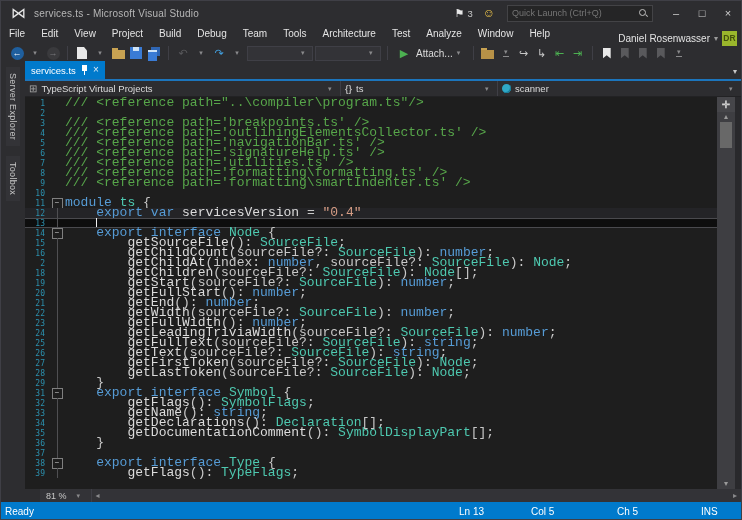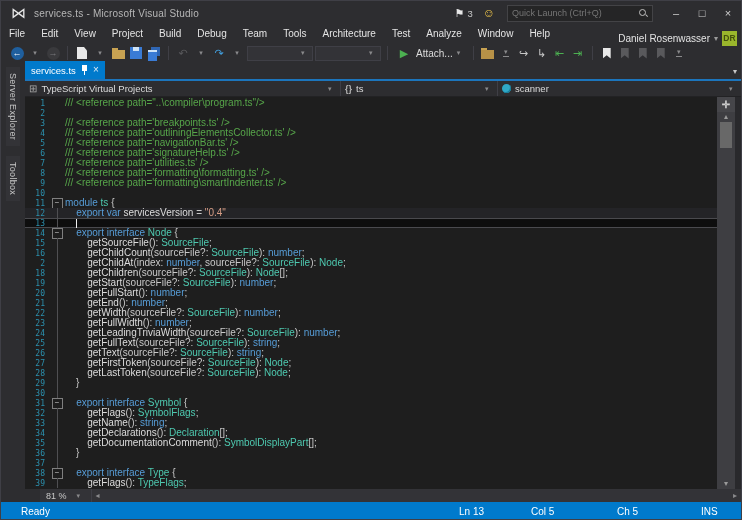--- a/index.html
+++ b/index.html
@@ -108,21 +108,21 @@
   .cl { display:flex; height:10px; align-items:center; position:relative; }
   .cl.hl { background:#242427; }
   .cl.cur { background:#0e0e0e; box-shadow:inset 0 1px 0 #4a4a4e, inset 0 -1px 0 #4a4a4e; }
   .ln { width:24px; text-align:right; padding-right:4px; color:#2b91af;
     font-family:"DejaVu Sans Mono",monospace; font-size:8px; flex:none; }
   .fold { width:16px; height:10px; flex:none; display:flex; align-items:center; justify-content:center; }
   .fold.b { }
   .fold.b::before { content:"−"; width:9px; height:9px; border:1px solid #7f7f7f; color:#c8c8c8;
     font-size:8px; line-height:7px; text-align:center; background:#1e1e1e; display:block; }
   .fold.l::before { content:""; width:1px; height:10px; background:#4f4f52; display:block; }
-  .code { font-family:Liberation Sans, sans-serif; font-size:10px; line-height:10px;
+  .code { font-family:Liberation Mono, monospace; font-size:13px; line-height:10px;
     white-space:pre; color:#c8c8c8; }
   .tk-c{color:#57a64a} .tk-k{color:#569cd6} .tk-t{color:#4ec9b0}
   .tk-s{color:#d69d85} .tk-i{color:#dcdcdc} .tk-d{color:#c8c8c8}
   .caret-bar { display:inline-block; width:1px; height:9px; background:#f0f0f0; vertical-align:middle; }
 
   
   .v-rail { width:18px; flex:none; display:flex; flex-direction:column; align-items:center; background:#3e3e42; }
   .splitter { width:18px; height:15px; background:#46464a; display:flex; align-items:center;
     justify-content:center; color:#d0d0d0; font-size:10px; font-weight:bold; }
   .v-arrow { color:#999; font-size:8px; height:10px; line-height:10px; }
@@ -133,21 +133,21 @@
   
   .hscroll { height:13px; background:#333337; display:flex; align-items:center;margin-left:15px; }
   .zoom-combo { display:flex; align-items:center; gap:10px; padding:0 6px; height:13px;
     font-size:9px; color:#c8c8c8; border-right:1px solid #3f3f46; }
   .h-arrow { color:#8a8a8c; font-size:8px; padding:0 4px; }
   .h-track { flex:1; }
 
   
   .statusbar { position:relative; height:19px; background:#007acc; color:#ffffff;
     font-size:10px; display:flex; align-items:center; }
-  .sb-ready { padding-left:20px; }
+  .sb-ready { padding-left:4px; }
   .sb-cell { position:absolute; top:0; height:19px; display:flex; align-items:center; }
   .sb-ln{left:458px} .sb-col{left:530px} .sb-ch{left:616px} .sb-ins{left:700px}
 </style>
 </head>
 <body>
 
 <div id="vs-window">
 
   <div class="titlebar">
     <span class="vs-logo">⋈</span>
@@ -421,25 +421,20 @@
               <span class="ln">28</span>
               <span class="fold l"></span>
               <span class="code"><span class="tk-d">        </span><span class="tk-i">getLastToken</span><span class="tk-d">(sourceFile?: </span><span class="tk-t">SourceFile</span><span class="tk-d">): </span><span class="tk-t">Node</span><span class="tk-d">;</span></span>
             </div>
             <div class="cl">
               <span class="ln">29</span>
               <span class="fold l"></span>
               <span class="code"><span class="tk-d">    }</span></span>
             </div>
             <div class="cl">
-              <span class="ln">30</span>
-              <span class="fold l"></span>
-              <span class="code"></span>
-            </div>
-            <div class="cl">
               <span class="ln">31</span>
               <span class="fold b"></span>
               <span class="code"><span class="tk-d">    </span><span class="tk-k">export</span><span class="tk-d"> </span><span class="tk-k">interface</span><span class="tk-d"> </span><span class="tk-t">Symbol</span><span class="tk-d"> {</span></span>
             </div>
             <div class="cl">
               <span class="ln">32</span>
               <span class="fold l"></span>
               <span class="code"><span class="tk-d">        </span><span class="tk-i">getFlags</span><span class="tk-d">(): </span><span class="tk-t">SymbolFlags</span><span class="tk-d">;</span></span>
             </div>
             <div class="cl">

